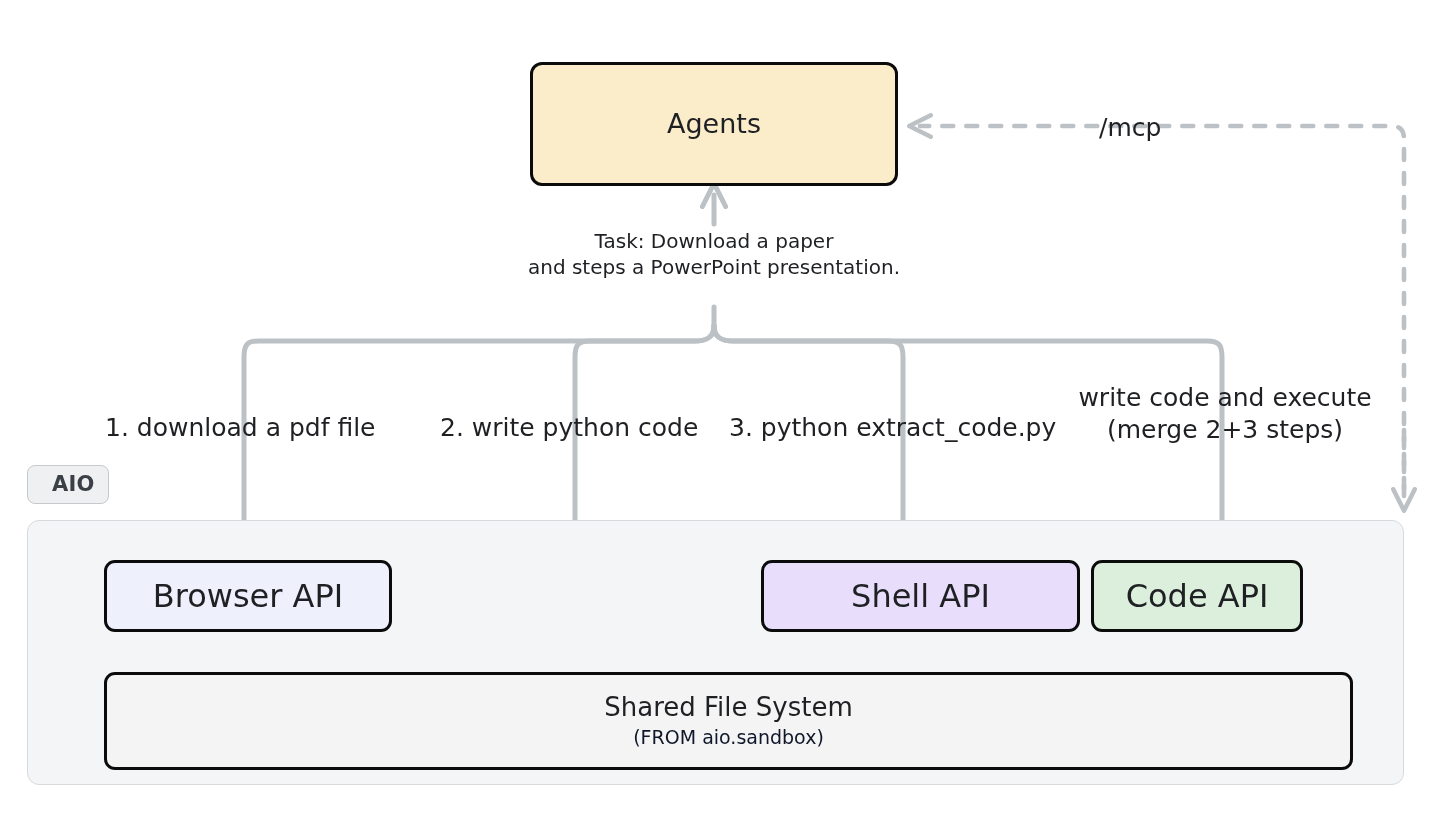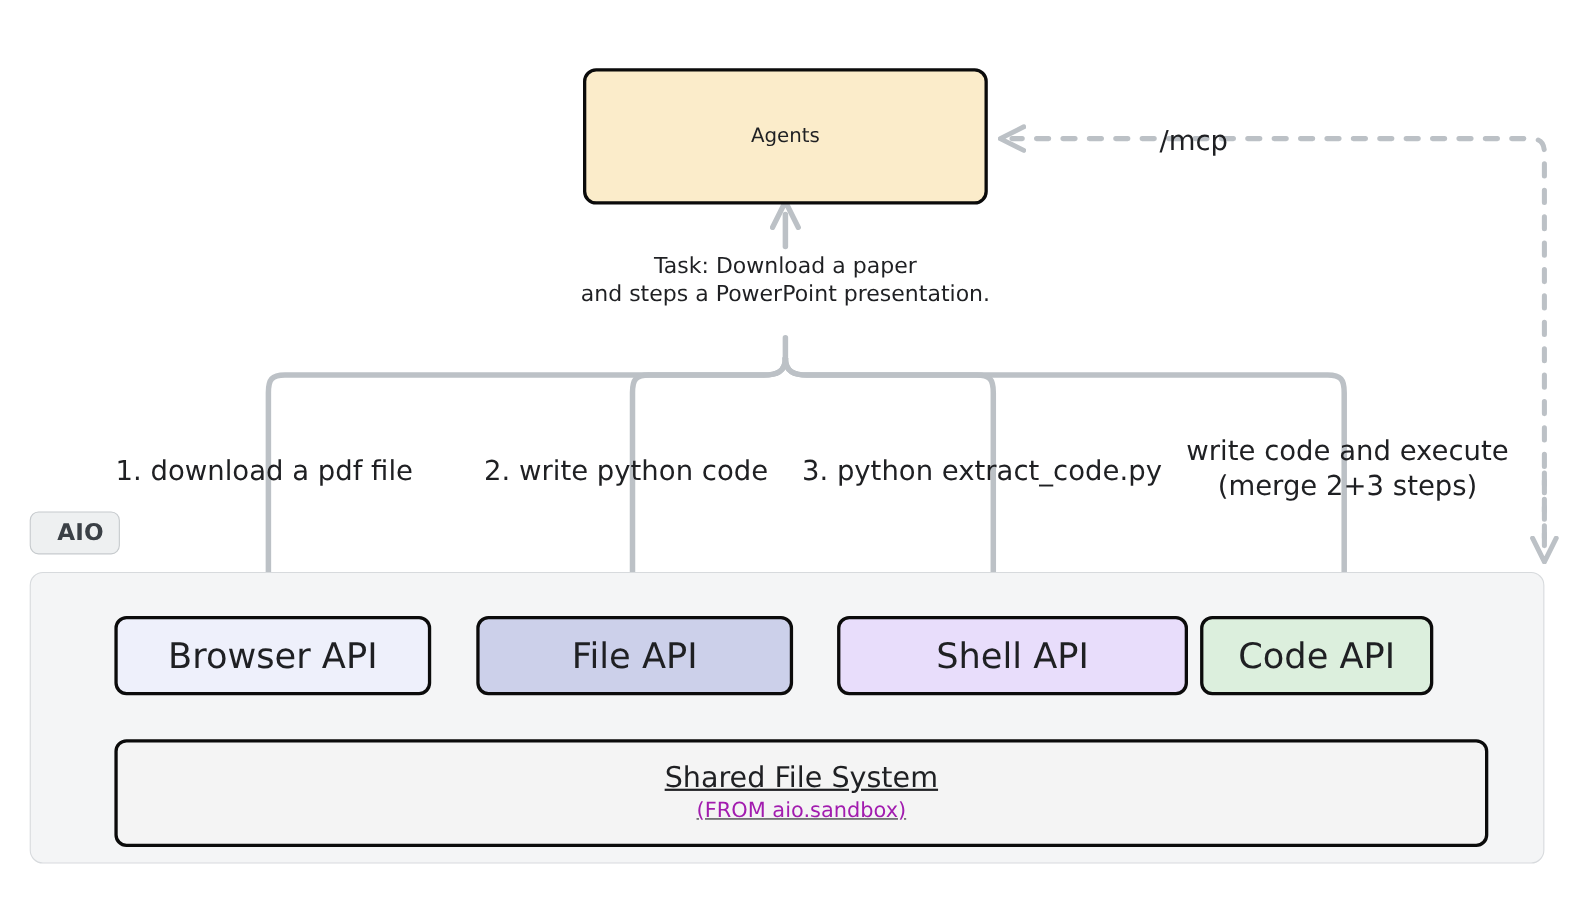--- a/index.html
+++ b/index.html
@@ -43,21 +43,21 @@
   }
 
   
   #agents-node {
     left: 530px;
     top: 62px;
     width: 368px;
     height: 124px;
     background: #fbecca;
     border-radius: 12px;
-    font-size: 18px;
+    font-size: 27px;
   }
 
   
   #aio-container {
     position: absolute;
     left: 27px;
     top: 520px;
     width: 1377px;
     height: 265px;
     box-sizing: border-box;
@@ -94,57 +94,56 @@
 
   
   #sfs-node {
     left: 104px;
     top: 672px;
     width: 1249px;
     height: 98px;
     background: #f4f4f4;
     border-radius: 11px;
     gap: 4px;
-    text-decoration: underline;
   }
   #sfs-title {
     font-size: 26px;
     color: #1f2023;
   }
   #sfs-sub {
     font-size: 19px;
-    color: #a21caf;
+    color: #0f172a;
   }
 
   
   .edge-label {
     position: absolute;
     color: #1f2023;
     font-size: 25px;
     line-height: 1.32;
     text-align: center;
     white-space: nowrap;
   }
   #task-label {
     left: 476px;
     top: 228px;
     width: 476px;
     font-size: 20px;
   }
   #mcp-label {
-    left: 1054px;
+    left: 1099px;
     top: 111px;
     font-size: 25px;
   }
   #branch-label-1 { left: 105px; top: 411px; text-align: center; }
   #branch-label-2 { left: 440px; top: 411px; }
   #branch-label-3 { left: 729px; top: 411px; }
   #branch-label-4 {
     left: 1070px;
-    top: 394px;
+    top: 382px;
     width: 310px;
     white-space: normal;
     line-height: 1.28;
   }
 </style>
 </head>
 <body>
 
 <div id="stage">
 
@@ -206,23 +205,20 @@
 
   <div id="aio-badge">
     <span>AIO</span>
   </div>
 
   <div id="aio-container"></div>
 
   <div class="node api-node" id="browser-api-node">
     <span>Browser API</span>
   </div>
-  <div class="node api-node" id="file-api-node">
-    <span>File API</span>
-  </div>
   <div class="node api-node" id="shell-api-node">
     <span>Shell API</span>
   </div>
   <div class="node api-node" id="code-api-node">
     <span>Code API</span>
   </div>
 
   <div class="node" id="sfs-node">
     <span id="sfs-title">Shared File System</span>
     <span id="sfs-sub">(FROM aio.sandbox)</span>

